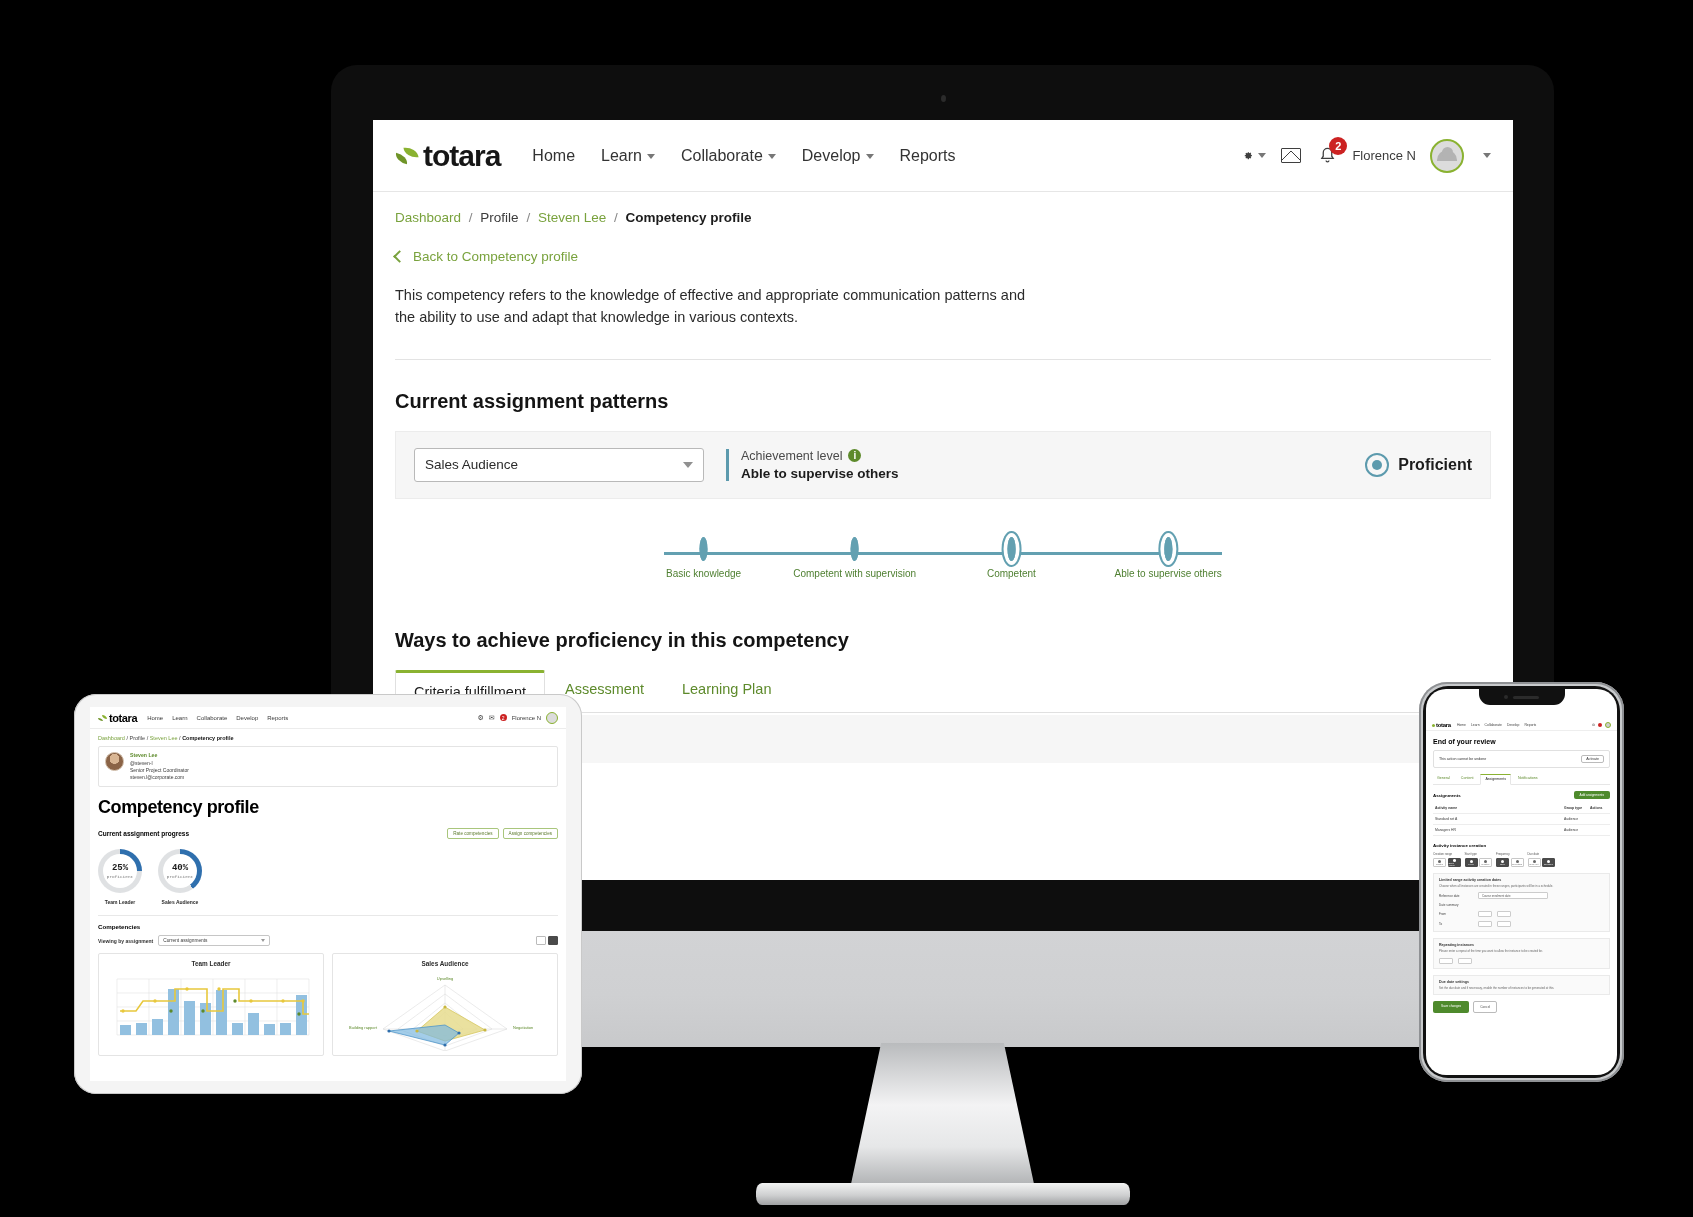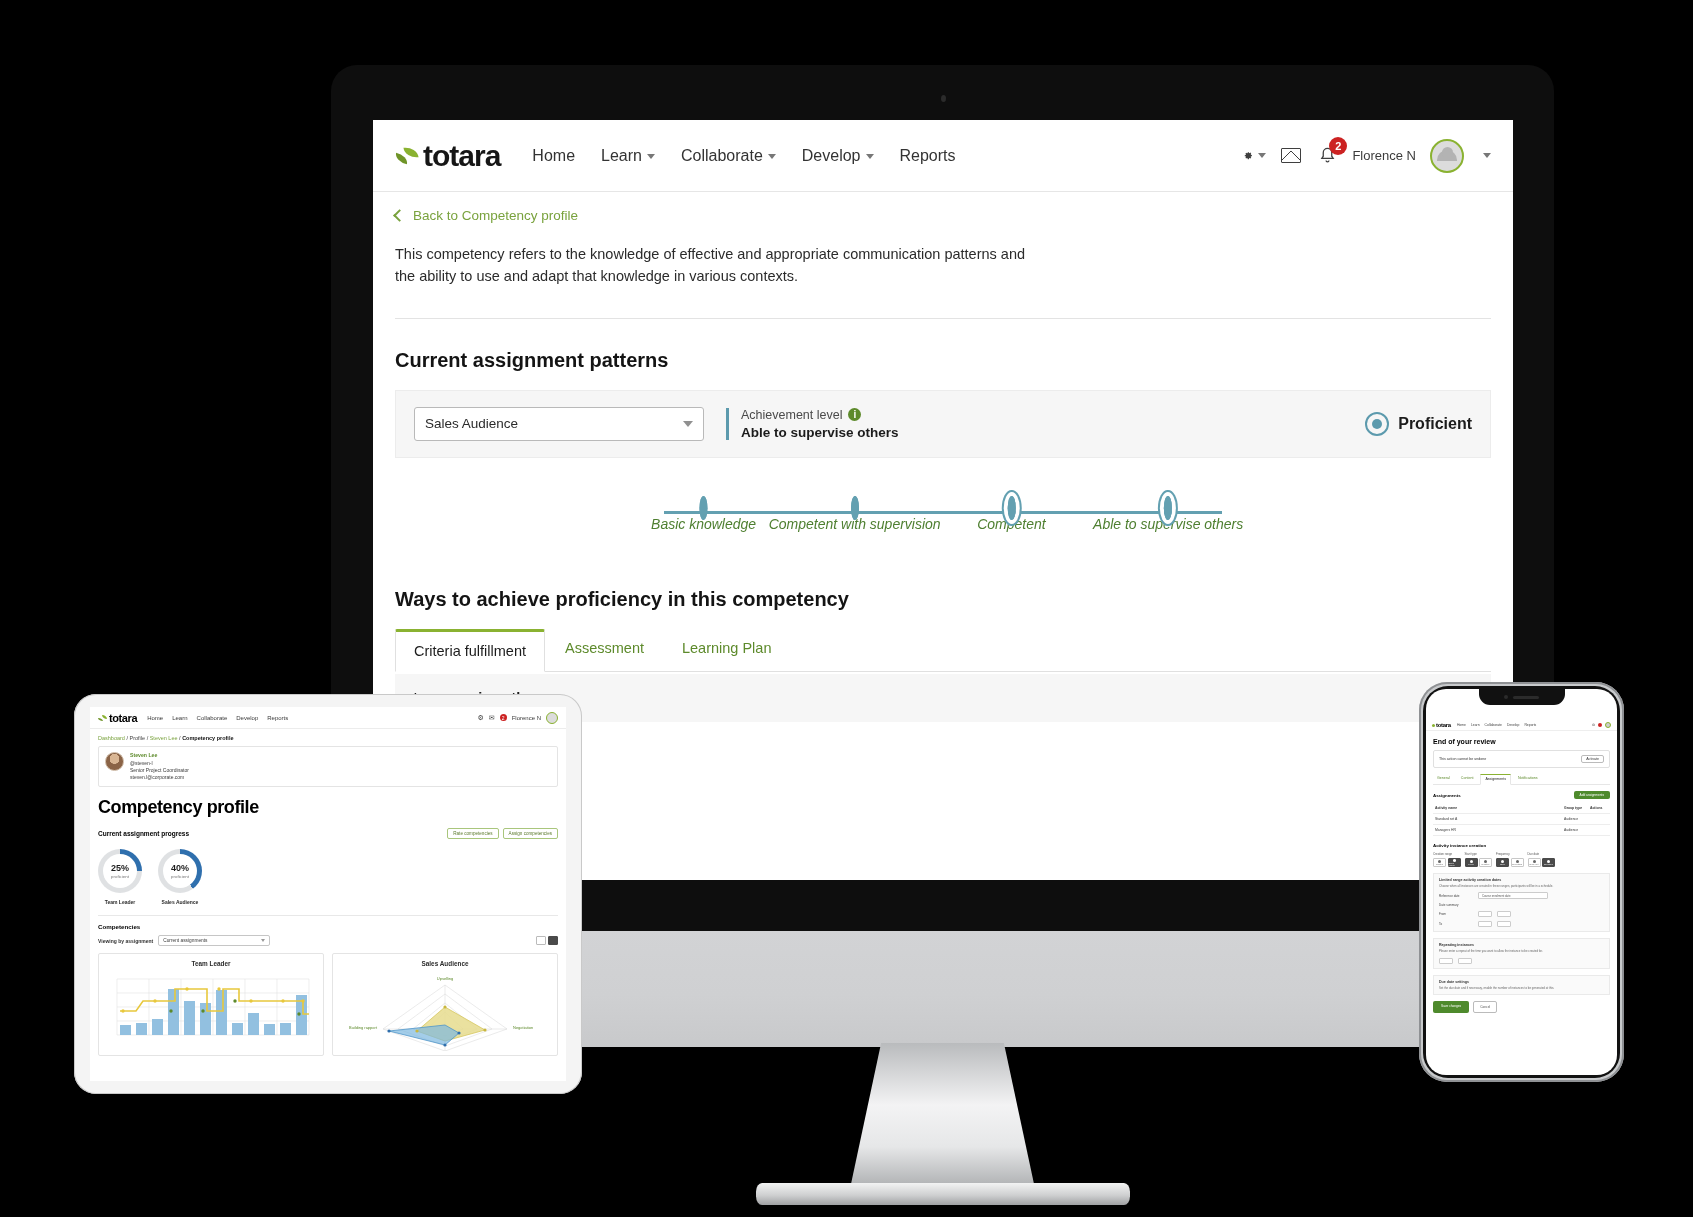--- a/index.html
+++ b/index.html
@@ -121,21 +121,21 @@
   .prof-ring { width: 24px; height: 24px; border-radius: 50%; border: 2px solid #5c9aad; display:flex; align-items:center; justify-content:center; }
   .prof-ring i { width: 10px; height: 10px; border-radius: 50%; background: #5c9aad; display:block; }
   .prof-txt { font-size: 16px; font-weight: bold; color: #1c1c1c; }
 
   .scale { margin: 42px auto 0; width: 570px; position: relative; height: 58px; }
   .scale-line { position: absolute; top: 11px; left: 6px; right: 6px; height: 3px; background: #63a0b1; }
   .node { position: absolute; top: 0; transform: translateX(-50%); text-align: center; }
   .node .dot { width: 15px; height: 15px; border-radius: 50%; background: #63a0b1; border: 4px solid #63a0b1;
     box-shadow: inset 0 0 0 3px #fff; margin: 2px auto 0; position: relative; }
   .node.ring .dot { box-shadow: inset 0 0 0 3px #fff, 0 0 0 4px #fff, 0 0 0 6px #63a0b1; }
-  .node .lbl { font-size: 14px; color: #4e7f30; white-space: nowrap; font-style: italic; }
+  .node .lbl { font-size: 10px; color: #4e7f30; margin-top: 11px; white-space: nowrap; }
 
   .tabs { display: flex; gap: 2px; margin-top: 18px; border-bottom: 1px solid #e0e0e0; }
   .tab { padding: 11px 18px 12px; font-size: 14.5px; color: #5d8a2b; cursor: pointer; white-space: nowrap; }
   .tab.active { color: #1c1c1c; border: 1px solid #e0e0e0; border-bottom-color: #fff; border-top: 3px solid #8ab231;
     background: #fff; margin-bottom: -1px; border-radius: 2px 2px 0 0; }
   .crit-bar { margin-top: 2px; background: #f6f6f6; padding: 16px 18px; font-size: 14.5px; font-weight: bold; color: #1c1c1c; }
 
   
   .tablet { position: absolute; left: 74px; top: 694px; width: 508px; height: 400px; }
   .tablet-body { position: absolute; inset: 0; background: #f4f4f4; border-radius: 22px;
@@ -162,21 +162,21 @@
   .t-ph { width:19px; height:19px; border-radius:50%; background:#8a6b52; border:1px solid #c9b49f;
     background: radial-gradient(circle at 50% 35%, #d9b694 0 35%, #8a6346 36% 100%); }
   .t-pinfo div { font-size: 5px; color:#3a3a3a; line-height: 1.45; }
   .t-pinfo .nm { font-weight:bold; color:#5d8a2b; font-size:5.2px; }
   .t-h1 { font-size: 18px; font-weight:bold; margin: 10px 8px 0; letter-spacing:-0.4px; }
   .t-sub { font-size: 6.5px; font-weight:bold; margin: 10px 8px 0; display:flex; align-items:center; }
   .t-sub .t-btns { margin-left:auto; display:flex; gap:4px; }
   .t-btn { border:1px solid #a9c67c; color:#5b7a2c; border-radius:2px; padding:2px 5px; font-size:4.6px; font-weight:normal; }
   .t-rings { display:flex; gap:16px; margin: 10px 8px 0; }
   .t-ringbox { width: 44px; text-align:center; }
-  .t-ring { width:44px;height:44px;border-radius:50%; display:flex;align-items:center;justify-content:center;flex-direction:column; position:relative; }
+  .t-ring { width:44px;height:44px;border-radius:50%; display:flex;align-items:center;justify-content:center;flex-direction:column; position:relative;font-family:Liberation Mono, monospace; }
   .t-ring .inner { position:absolute; inset:5px; background:#fff; border-radius:50%; display:flex; align-items:center; justify-content:center; flex-direction:column; }
   .t-pct { font-size: 9px; font-weight:bold; color:#1c1c1c; }
   .t-pcap { font-size: 4.4px; color:#777; margin-top:1px; }
   .t-rlbl { font-size: 5px; font-weight:bold; margin-top:6px; color:#2b2b2b; }
   .t-div { height:1px; background:#e8e8e8; margin: 10px 8px 0; }
   .t-comp { font-size: 6.2px; font-weight:bold; margin: 7px 8px 0; }
   .t-view { display:flex; align-items:center; gap:5px; margin: 5px 8px 0; }
   .t-view .lab { font-size:5px; font-weight:bold; color:#333; }
   .t-sel { width: 112px; height:11px; border:1px solid #c6c6c6; border-radius:2px; font-size:4.8px;
     display:flex; align-items:center; padding: 0 4px; color:#3a3a3a; }
@@ -293,20 +293,29 @@
             </span>
             <span class="username">Florence N</span>
             <span class="avatar avatar-wrap">
               <span class="head"></span>
               <span class="body"></span>
             </span>
             <span class="caret"></span>
           </div>
         </div>
 
+        <div class="crumbs">
+          <a>Dashboard</a>
+          <span class="sep">/</span>
+          <span>Profile</span>
+          <span class="sep">/</span>
+          <a>Steven Lee</a>
+          <span class="sep">/</span>
+          <span class="cur">Competency profile</span>
+        </div>
 
         <div class="content">
           <div class="backlink">
             <span class="chev-l"></span>
             <span>Back to Competency profile</span>
           </div>
 
 
           <div class="desc-row">
             <div class="desc">This competency refers to the knowledge of effective and appropriate communication patterns and the ability to use and adapt that knowledge in various contexts.</div>

